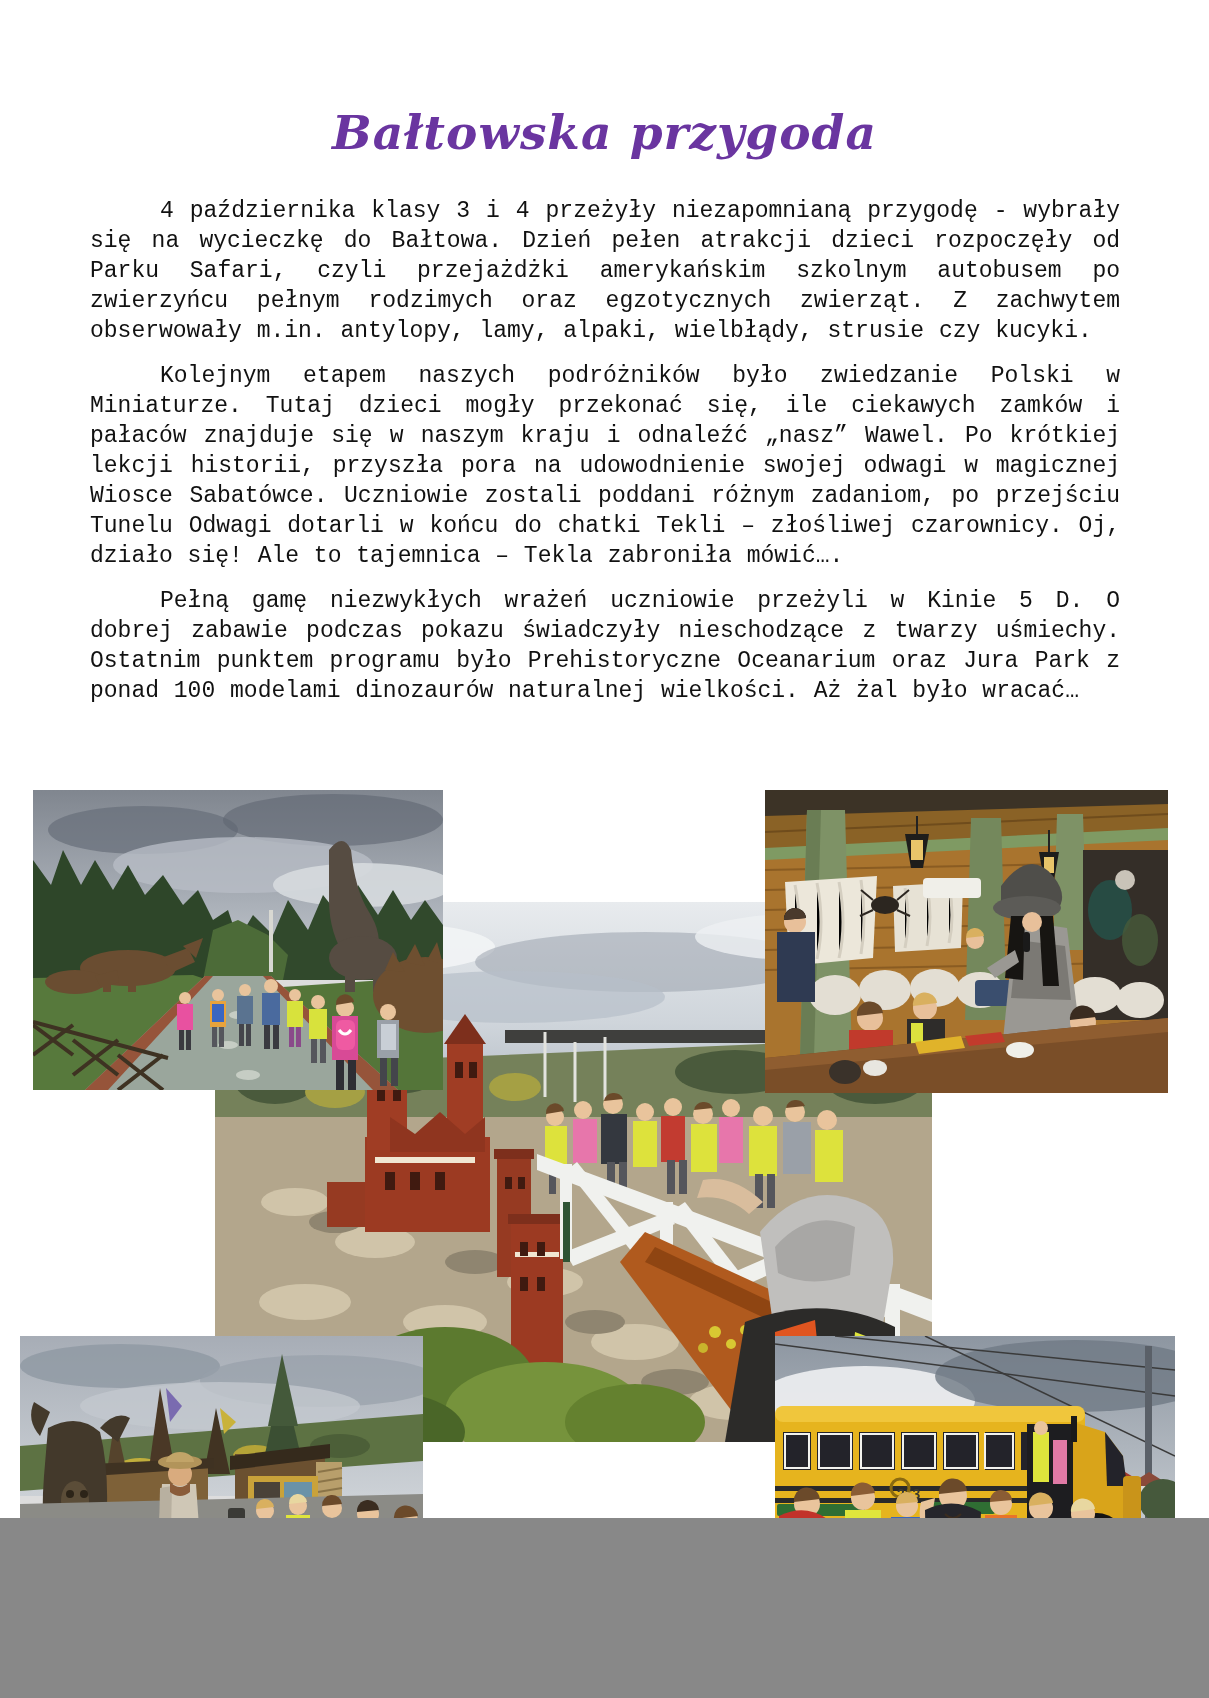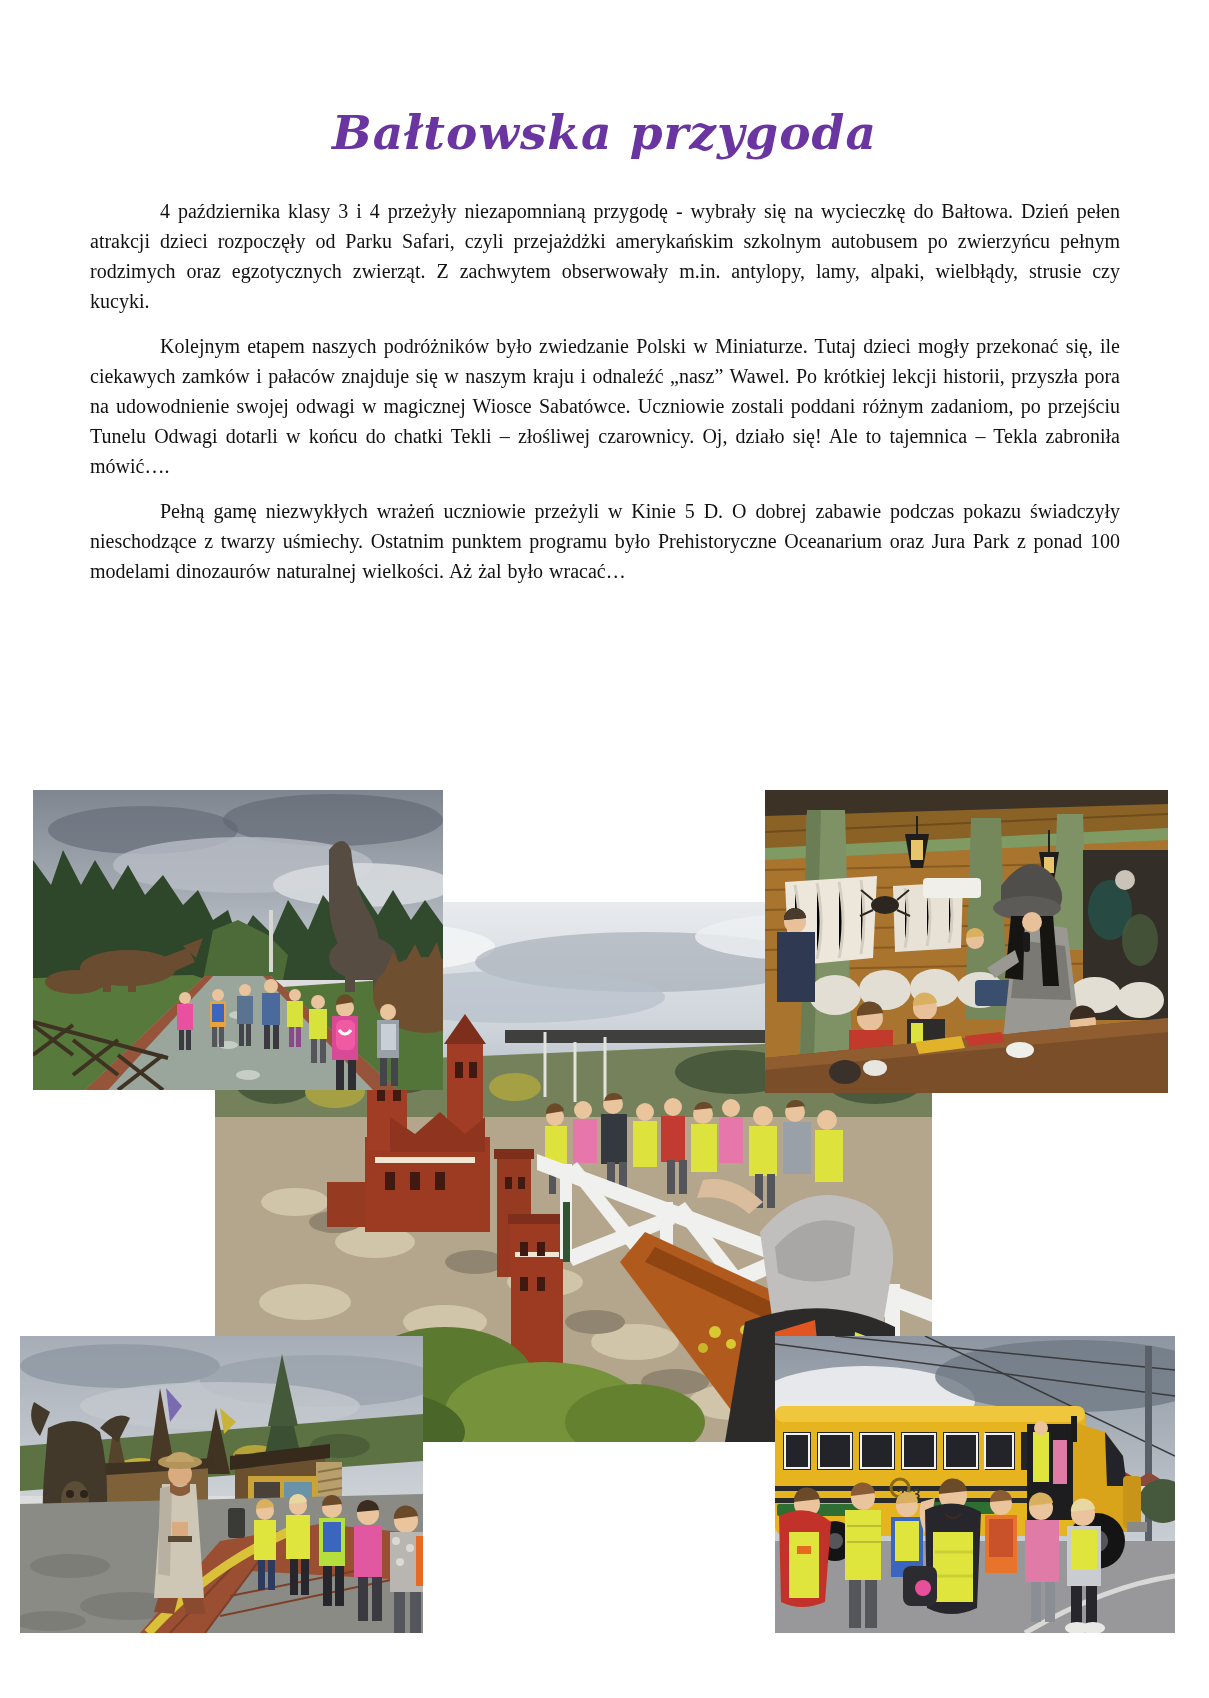--- a/index.html
+++ b/index.html
@@ -1,31 +1,31 @@
 <!DOCTYPE html>
 <html lang="pl"><head>
 <meta charset="utf-8">
 <style>
   html,body{margin:0;padding:0;background:#888;}
   #page{
-    position:relative;width:1209px;height:1698px;margin:0 auto;
+    position:relative;width:1209px;height:1518px;margin:0 auto;
     background:#ffffff;overflow:hidden;
     font-family:"Liberation Serif", serif;
   }
   #title{
     position:absolute;left:0;top:74px;width:100%;
     text-align:center;
     font-family:"DejaVu Serif","Liberation Serif",serif;
     font-style:italic;font-weight:bold;
     font-size:47px;letter-spacing:1px;
     color:#6a35a0;
   }
   #article{
     position:absolute;left:90px;top:196px;width:1030px;
-    font-size:20px;line-height:30px;color:#111;
+    font-size:23px;line-height:30px;color:#111;font-family:Liberation Mono, monospace;
   }
   #article p{
     margin:0 0 15px 0;text-align:justify;text-indent:70px;
     word-spacing:1px;
   }
   .photo{position:absolute;overflow:hidden;background:#ddd;}
   .photo svg{display:block;width:100%;height:100%;}
   .z1{z-index:1}.z2{z-index:2}.z3{z-index:3}
   #photo-dino-park  {left:33px;  top:790px;  width:410px; height:300px;}
   #photo-witch-cabin{left:765px; top:790px;  width:403px; height:303px;}

